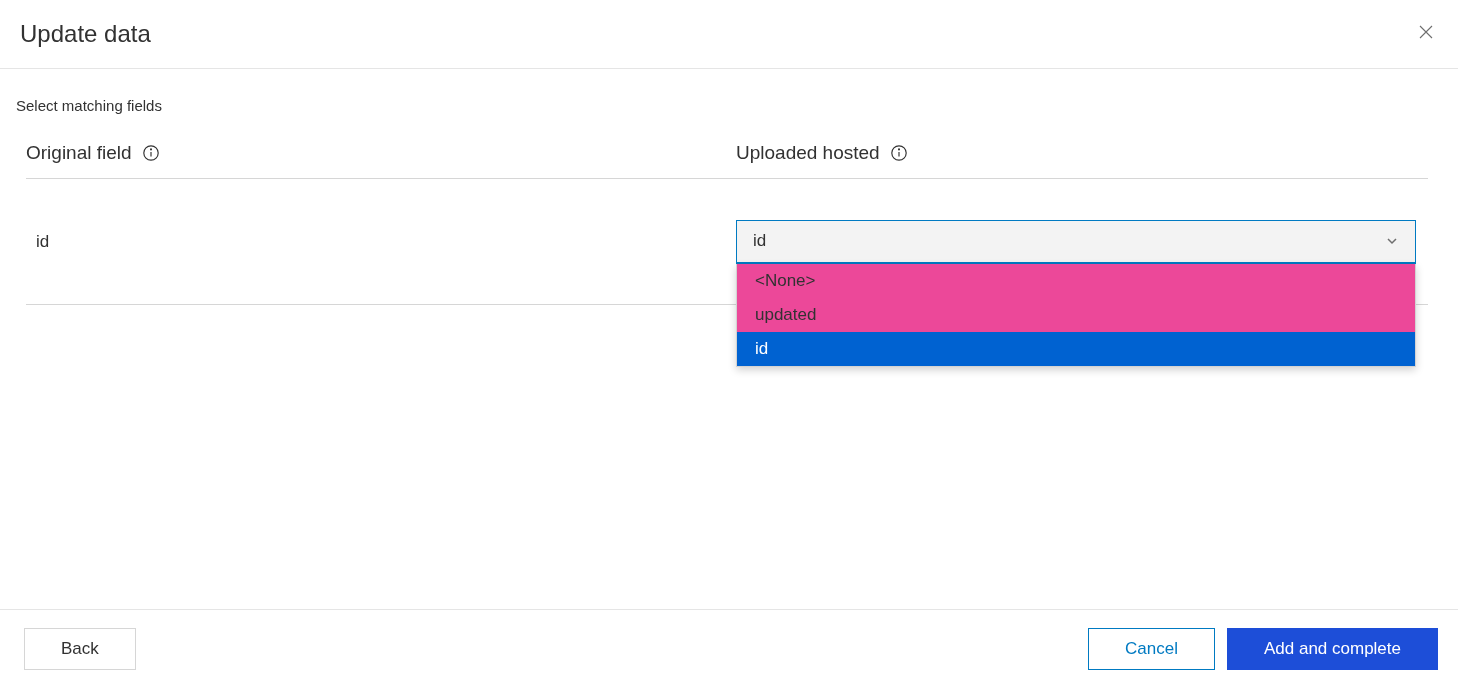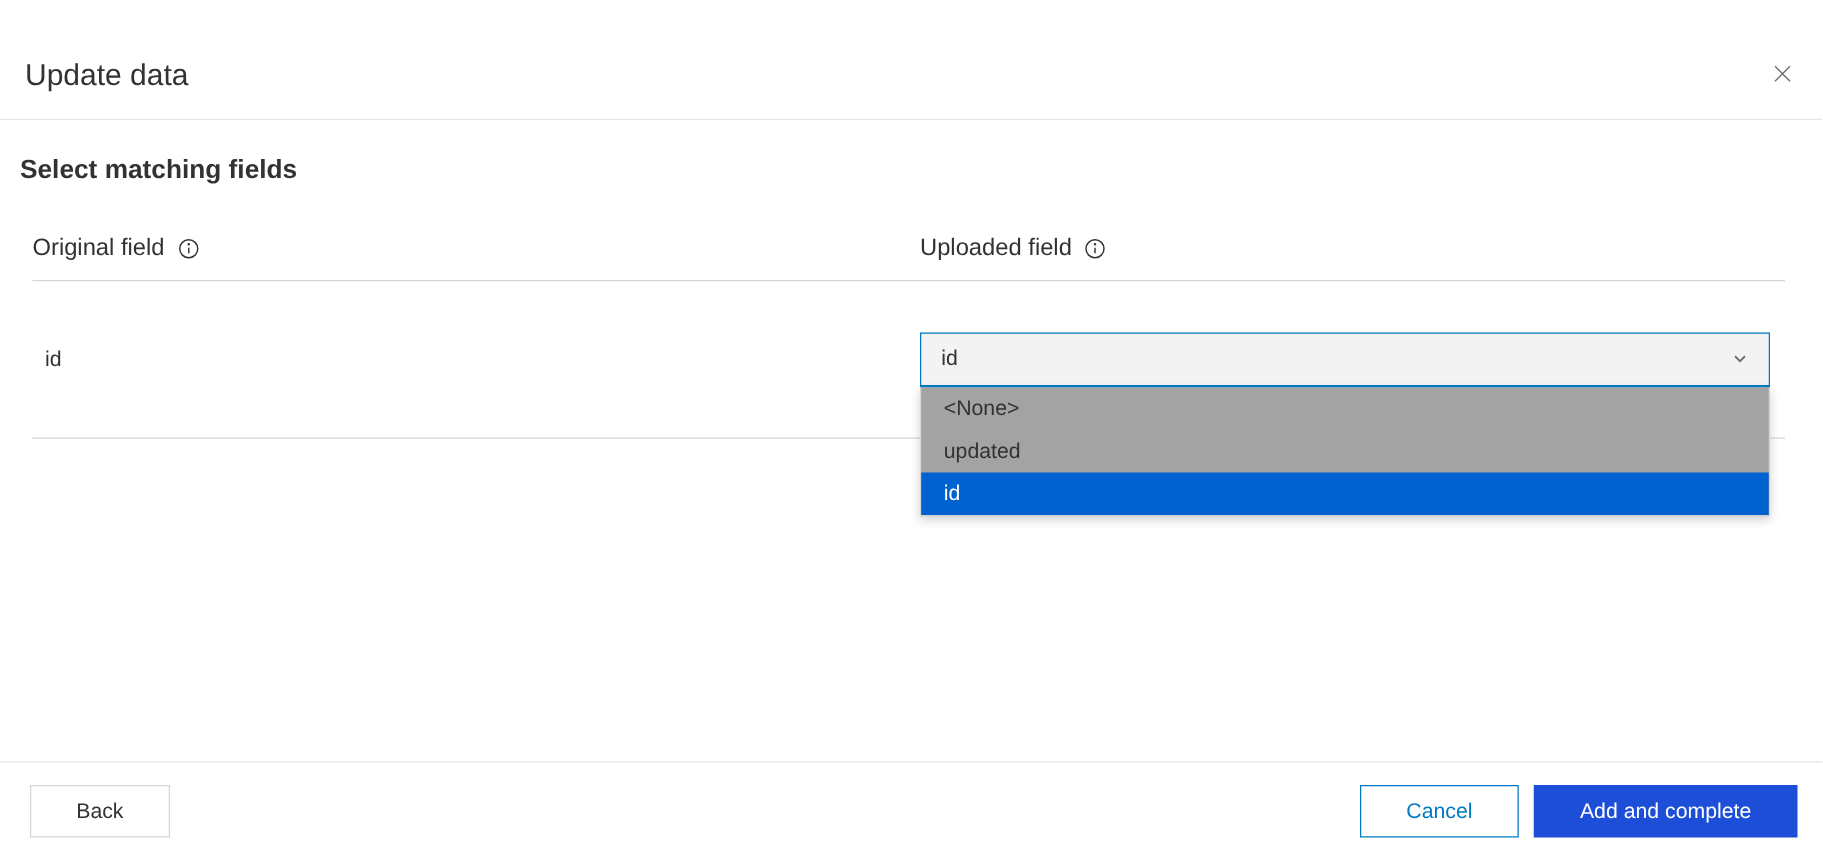--- a/index.html
+++ b/index.html
@@ -11,44 +11,43 @@
     background: #fff;
     overflow: hidden;
   }
 
   .header {
     display: flex;
     align-items: center;
     justify-content: space-between;
     padding: 20px 20px 20px 20px;
     border-bottom: 1px solid #e5e5e5;
-    margin-top: 27px;
   }
   .header-title {
     font-size: 24px;
     font-weight: 400;
     color: #323232;
   }
   .close-btn {
     width: 24px; height: 24px;
     display: flex; align-items: center; justify-content: center;
     cursor: pointer;
     color: #6e6e6e;
   }
   .close-btn svg { width: 18px; height: 18px; stroke: currentColor; stroke-width: 1.5; fill: none; }
 
   .content {
     padding: 20px 20px 0 16px;
   }
 
   .section-title {
-    font-size: 21px;
-    font-weight: 700;
-    color: #323232;
-    margin: 8px 0 30px 0;
+    font-size: 15px;
+    font-weight: 400;
+    color: #323232;
+    margin: 8px 0 18px 0;
   }
   .section-desc {
     font-size: 17px;
     line-height: 1.65;
     color: #323232;
     margin: 0 0 24px 0;
     max-width: 1400px;
   }
 
   .fields-area {
@@ -121,21 +120,21 @@
   }
   .chevron svg { width: 12px; height: 12px; fill: none; stroke: currentColor; stroke-width: 1.5; }
 
   .dropdown {
     position: absolute;
     top: 44px;
     left: 0;
     width: 680px;
     border: 1px solid #d3d3d3;
     border-top: none;
-    background: #a3a3a3;
+    background: #ec4899;
     box-shadow: 0 3px 8px rgba(0,0,0,0.18);
     z-index: 10;
   }
   .dropdown-item {
     padding: 7px 18px;
     font-size: 17px;
     color: #323232;
     cursor: pointer;
   }
   .dropdown-item.selected {
@@ -202,21 +201,21 @@
         <span class="col-label">Original field</span>
         <span class="info-icon">
           <svg viewBox="0 0 20 20">
               <circle cx="10" cy="10" r="8"></circle>
               <line x1="10" y1="9" x2="10" y2="14"></line>
               <circle cx="10" cy="6" r="0.5" fill="currentColor"></circle>
             </svg>
         </span>
       </div>
       <div class="col col-right">
-        <span class="col-label">Uploaded field</span>
+        <span class="col-label">Uploaded hosted</span>
         <span class="info-icon">
           <svg viewBox="0 0 20 20">
               <circle cx="10" cy="10" r="8"></circle>
               <line x1="10" y1="9" x2="10" y2="14"></line>
               <circle cx="10" cy="6" r="0.5" fill="currentColor"></circle>
             </svg>
         </span>
       </div>
     </div>
 

